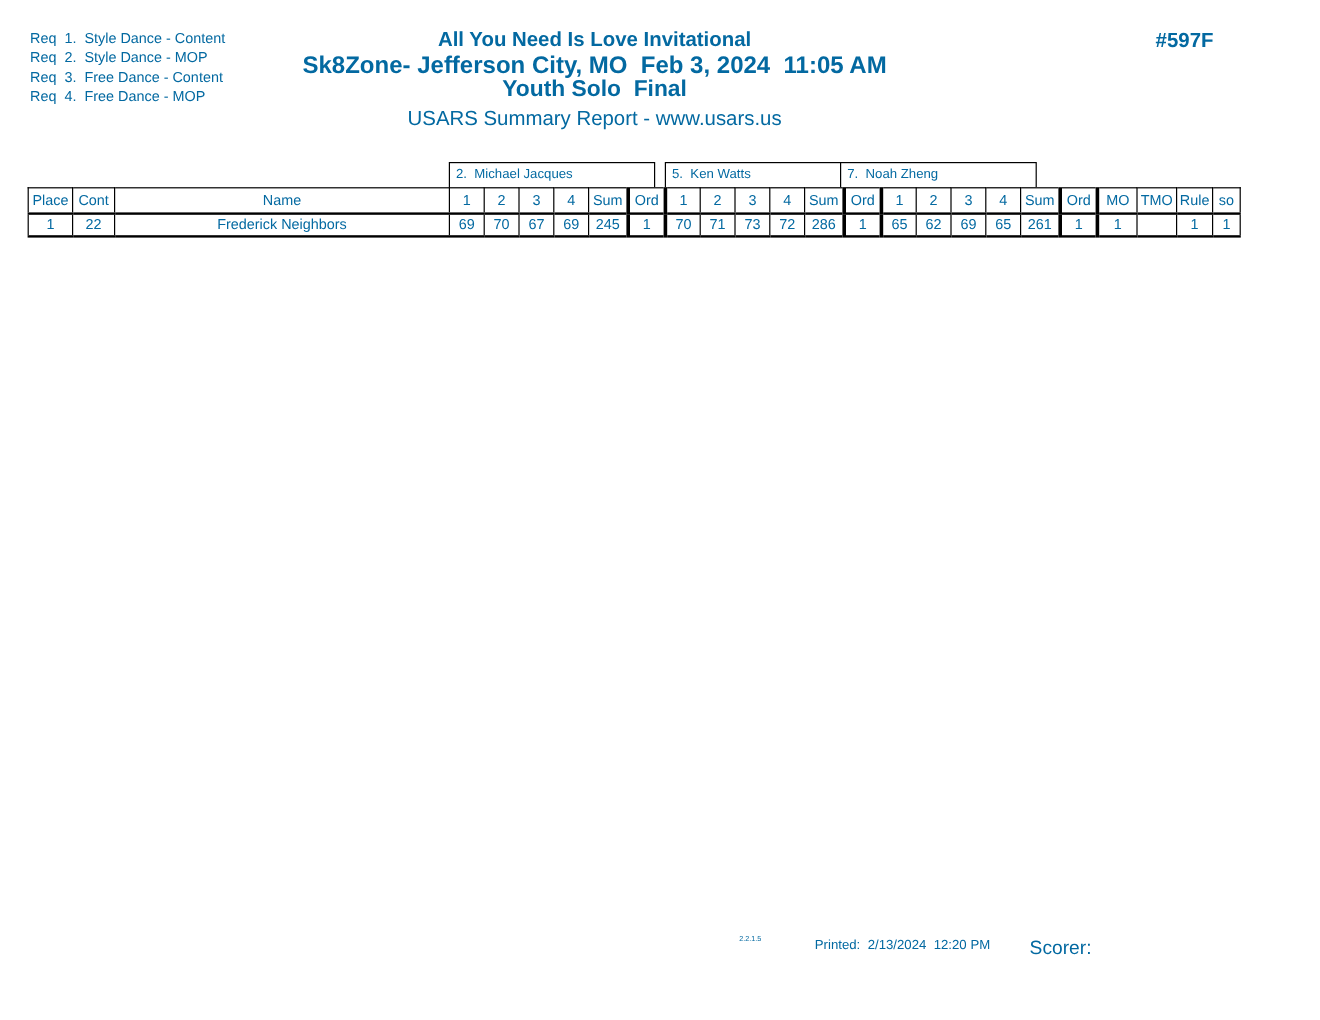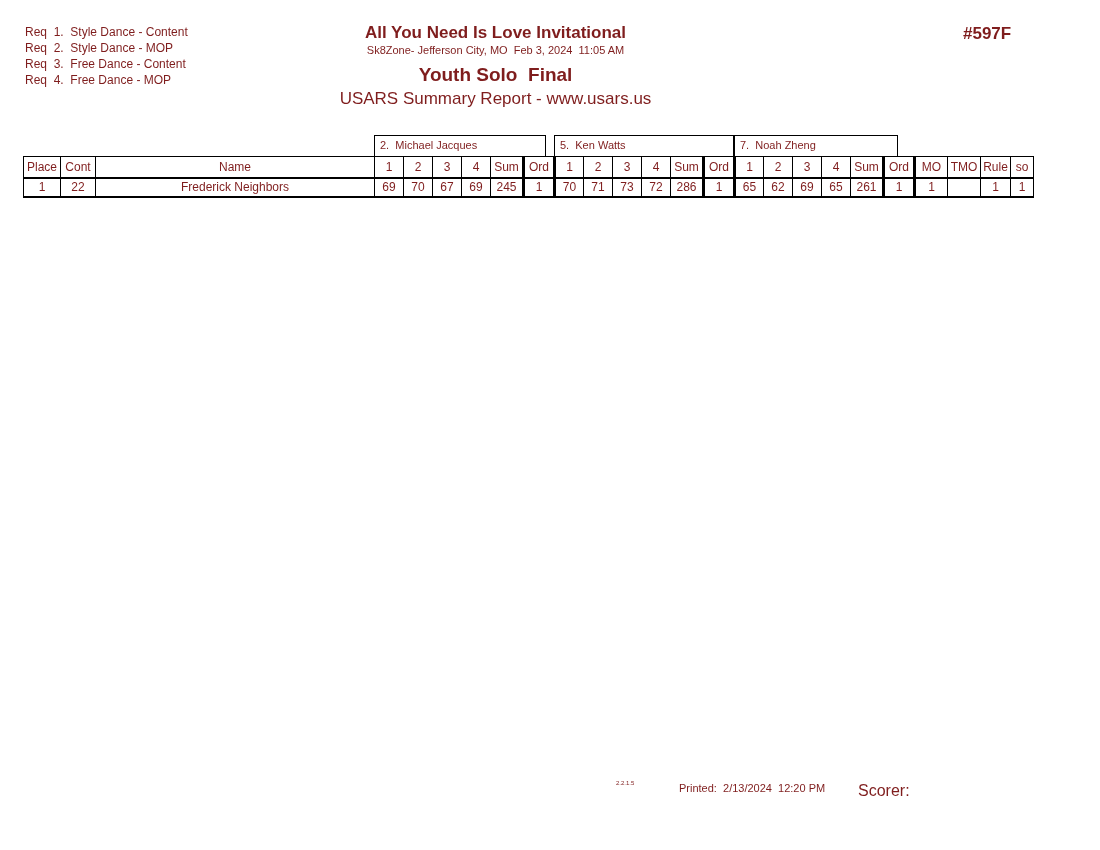--- a/index.html
+++ b/index.html
@@ -2,46 +2,46 @@
 <html><head>
 <meta charset="utf-8">
 <style>
   * { box-sizing: border-box; margin: 0; padding: 0; }
   html, body { background: #ffffff; }
   .page {
     position: relative;
     width: 1100px;
     height: 850px;
     background: #ffffff;
-    color: #7f1d1d;
+    color: #0369a1;
     font-family: "Liberation Sans", sans-serif;
     overflow: hidden;
   }
   
   .req-list { position: absolute; left: 25px; top: 24px; font-size: 12px; line-height: 16px; }
   .req-line { white-space: pre; }
 
   
   .hdr-line { position: absolute; left: 0; width: 991px; text-align: center; white-space: pre; }
   .t1 { top: 23px; font-size: 17px; font-weight: bold; }
-  .t2 { top: 44px; font-size: 11px; }
+  .t2 { top: 44px; font-size: 20px; font-weight: bold; }
   .t3 { top: 64px; font-size: 19px; font-weight: bold; text-align: center; }
   .t4 { top: 89px; font-size: 17px; }
 
   .report-id { position: absolute; left: 963px; top: 24px; font-size: 17px; font-weight: bold; }
 
   
   .judge-box {
     position: absolute; top: 135px; height: 22px;
     border: 1px solid #000; background: #fff;
     font-size: 11px; padding: 3px 0 0 5px; white-space: pre;
   }
   .jb1 { left: 374px; width: 172px; }
   .jb2 { left: 554px; width: 180px; }
-  .jb3 { left: 734px; width: 164px; }
+  .jb3 { left: 700px; width: 164px; }
 
   
   table.results {
     position: absolute; left: 23px; top: 156px;
     border-collapse: collapse; table-layout: fixed; width: 1010px;
     background: #fff;
   }
   table.results th, table.results td {
     border: 1px solid #000;
     font-size: 12px; font-weight: normal;

